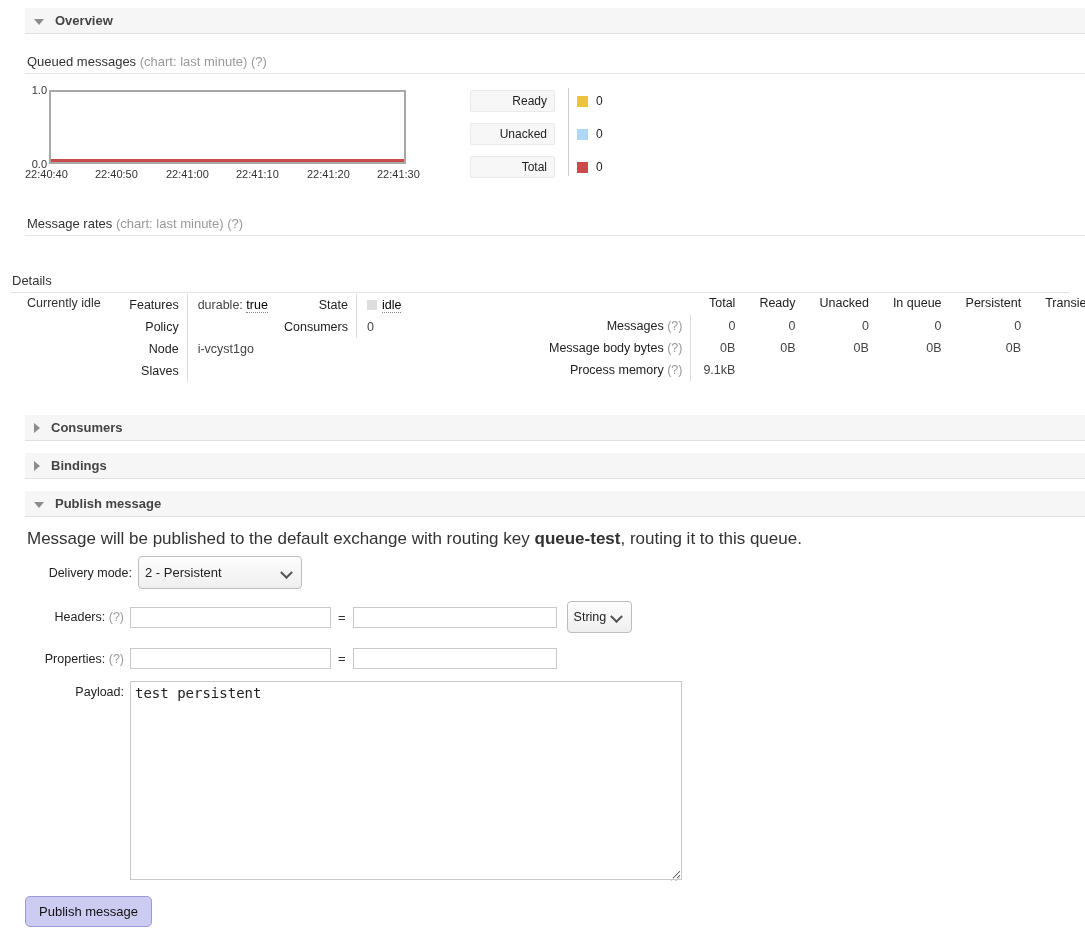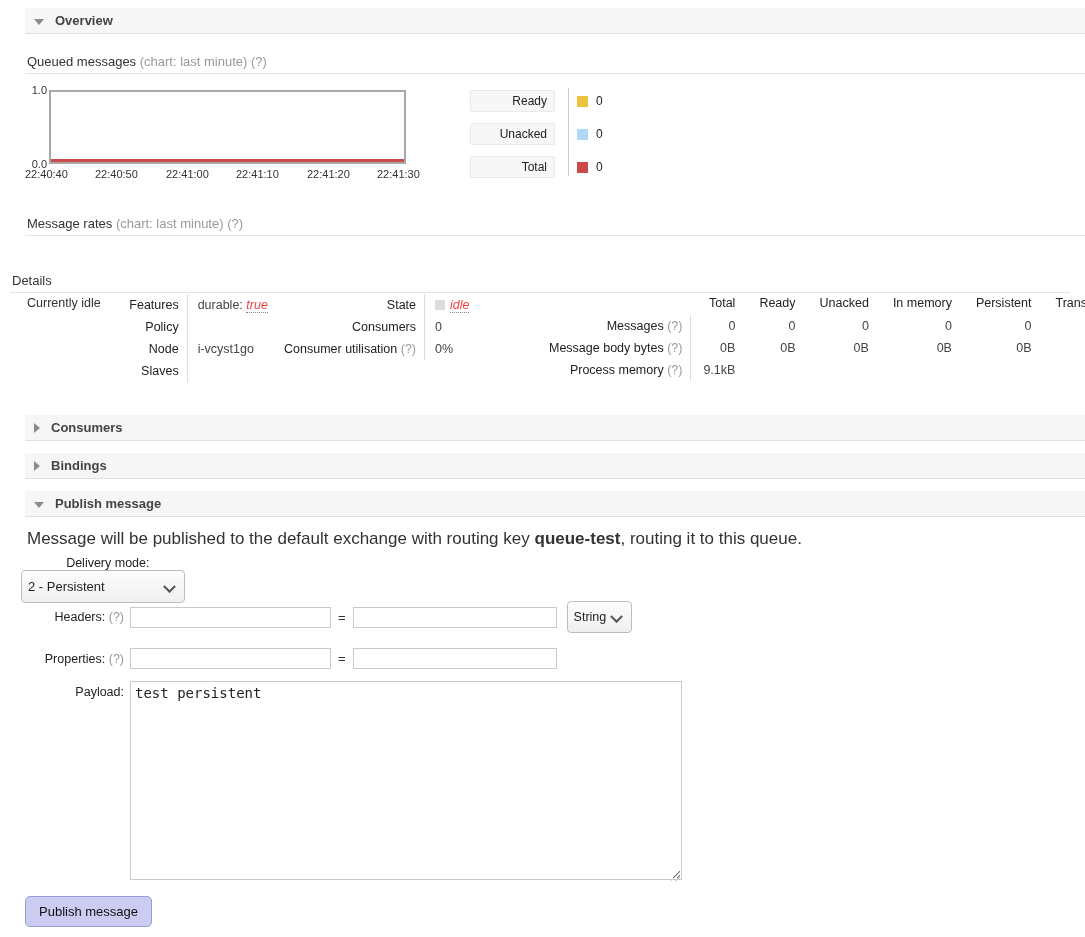--- a/index.html
+++ b/index.html
@@ -170,23 +170,22 @@
   }
   table.kv td {
     border-left: 1px solid #ddd;
     padding: 4px 10px 4px 10px;
     color: #444;
     vertical-align: top;
     white-space: nowrap;
   }
   .dotted {
     border-bottom: 1px dotted #888;
-    color: #ef4444;
+    color: #000000;
     cursor: help;
-    font-style: italic;
   }
   .statebox {
     display: inline-block;
     width: 10px; height: 10px;
     background: #ddd;
     margin-right: 5px;
     position: relative; top: 1px;
   }
 
   .left-details { position: absolute; left: 0; top: 0; width: 400px; }
@@ -389,38 +388,31 @@
         <tr>
       <th>State</th>
       <td>
         <span class="statebox"></span><span class="dotted">idle</span>
       </td>
     </tr>
     <tr>
       <th>Consumers</th>
       <td>0</td>
     </tr>
-    <tr>
-      <th>
-        <span>Consumer utilisation</span>
-        <span class="help">(?)</span>
-      </th>
-      <td>0%</td>
-    </tr>
   </tbody>
     </table>
 
   <table class="stats right-details">
     <tbody>
         <tr>
       <th class="rowlab"></th>
       <th class="col">Total</th>
       <th class="col">Ready</th>
       <th class="col">Unacked</th>
-      <th class="col">In memory</th>
+      <th class="col">In queue</th>
       <th class="col">Persistent</th>
       <th class="col">Transient</th>
     </tr>
     <tr>
       <th class="rowlab">
         <span>Messages</span>
         <span class="help">(?)</span>
       </th>
       <td class="firstcell">0</td>
       <td>0</td>
@@ -470,21 +462,21 @@
 <div class="section-head" style="position:absolute; left:0; top:491px; width:1085px;">
   <span class="tri open"></span>
   <span>Publish message</span>
 </div>
 
 <div class="pub-note">
   <span>Message will be published to the default exchange with routing key</span>
   <b>queue-test</b><span>, routing it to this queue.</span>
 </div>
 
-<div class="form-row" style="left:21px; top:556px;flex-direction:column;">
+<div class="form-row" style="left:33px; top:556px;">
   <span class="form-label">Delivery mode:</span>
   <span class="sel-wrap">
     <select class="sel" style="width:164px; height:33px;">
       <option>2 - Persistent</option>
     </select>
   </span>
 </div>
 
 <div class="form-row" style="left:25px; top:601px;">
   <span class="form-label">

